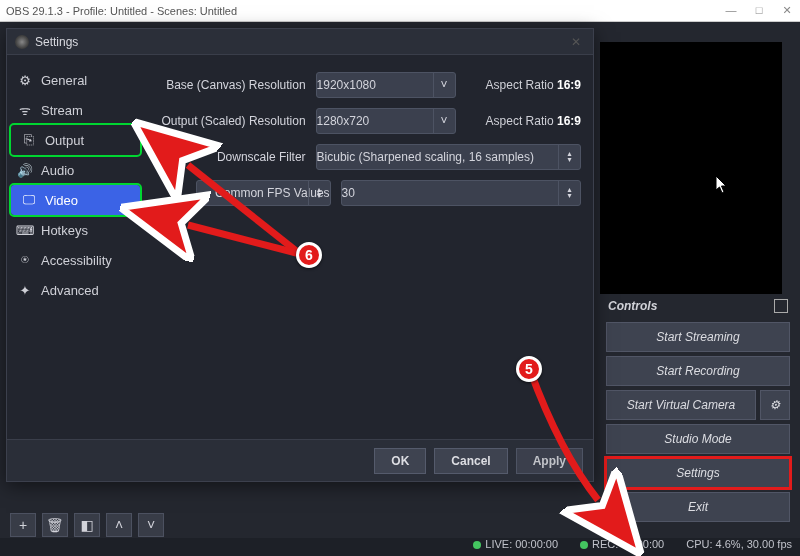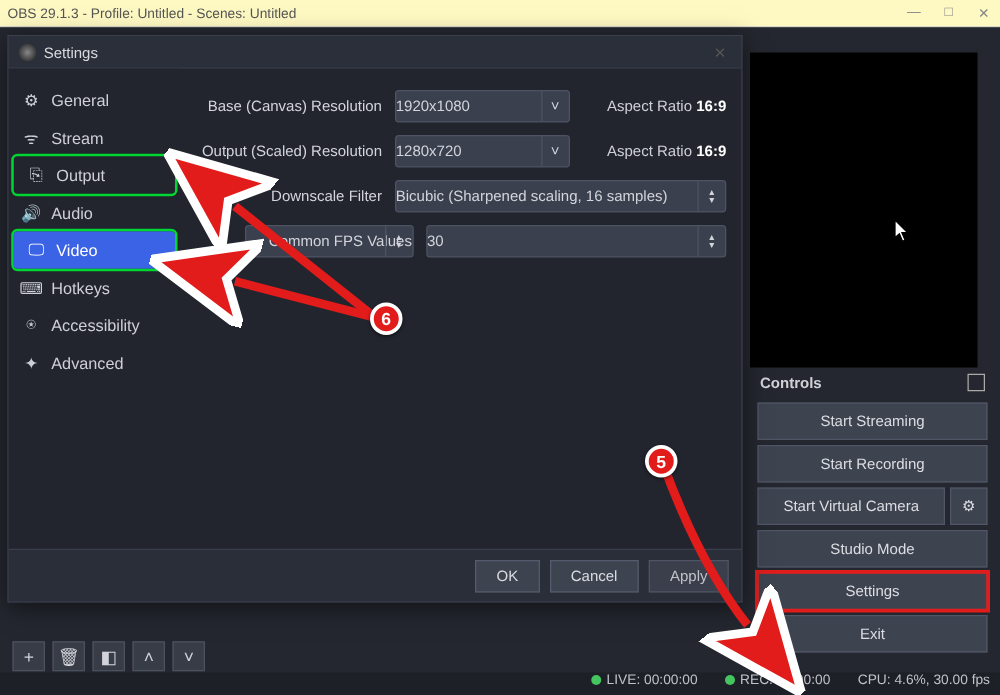--- a/index.html
+++ b/index.html
@@ -1,32 +1,32 @@
 <!DOCTYPE html>
 <html><head>
 <meta charset="utf-8">
 <style>
 * { margin: 0; padding: 0; box-sizing: border-box; font-family: -apple-system, "Segoe UI", Arial, sans-serif; }
 body { width: 800px; height: 556px; background: #1f2229; color: #d9dae0; font-size: 12px; overflow: hidden; position: relative; }
 
 
-.titlebar { height: 22px; background: #fef9c3; display: flex; align-items: center; padding: 0 6px; color: #555; font-size: 11px; border-bottom: 1px solid #ccc; }
+.titlebar { height: 22px; background: #ffffff; display: flex; align-items: center; padding: 0 6px; color: #555; font-size: 11px; border-bottom: 1px solid #ccc; }
 .titlebar .title { flex: 1; }
 .titlebar .winbtns { display: flex; gap: 14px; color: #888; }
 .titlebar .winbtns span { width: 14px; text-align: center; }
 
 
 .main { position: relative; height: 534px; background: #24272f; }
 
 
 .preview { position: absolute; top: 0; left: 0; right: 0; height: 300px; background: #24272f; }
 .preview .canvas { position: absolute; right: 18px; left: 600px; top: 20px; bottom: 12px; background: #000; }
 
 
-.controls { position: absolute; right: 4px; bottom: 30px; width: 196px; background: #24272f; }
+.controls { position: absolute; right: 4px; bottom: 30px; width: 196px; background: #24272f; font-style: italic; }
 .ctrls-head { display: flex; align-items: center; height: 24px; padding: 0 8px; color: #d1d2d8; font-weight: 600; font-size: 12px; }
 .ctrls-head .sp { flex: 1; }
 .ctrls-head .dock { width: 14px; height: 14px; border: 1px solid #aaa; }
 .ctrl-btn { display: flex; align-items: center; justify-content: center; height: 30px; margin: 4px 6px; background: #3e4350; border: 1px solid #515666; color: #dcdde2; font-size: 12px; }
 .ctrl-row { display: flex; gap: 4px; margin: 4px 6px; }
 .ctrl-row .ctrl-btn { flex: 1; margin: 0; }
 .ctrl-row .gear { width: 30px; flex: none; }
 .ctrl-btn.hl-red { outline: 3px solid #e21b1b; outline-offset: -1px; }
 
 
@@ -38,21 +38,21 @@
 .status .dot { display: inline-block; width: 8px; height: 8px; border-radius: 50%; background: #44c560; margin-right: 4px; vertical-align: middle; }
 
 
 .dialog { position: absolute; left: 6px; top: 6px; width: 588px; height: 454px; background: #2b2f39; border: 1px solid #3c404d; box-shadow: 0 4px 18px rgba(0,0,0,.5); display: flex; flex-direction: column; }
 .dlg-title { height: 26px; display: flex; align-items: center; padding: 0 8px; background: #2b2f39; border-bottom: 1px solid #3a3e4a; }
 .dlg-title .obs-icon { width: 14px; height: 14px; border-radius: 50%; background: radial-gradient(circle at 50% 50%, #888 0%, #444 60%, #222 100%); margin-right: 6px; display:inline-block; }
 .dlg-title .t { flex: 1; font-size: 12px; }
 .dlg-title .x { width: 18px; text-align: center; color: #333; background: #fff0; }
 .dlg-title .x::before { content: "✕"; color: #555; }
 .dlg-body { flex: 1; display: flex; background: #22252e; }
-.dlg-foot { height: 42px; display: flex; align-items: center; justify-content: flex-end; gap: 8px; padding: 0 10px; border-top: 1px solid #3a3e4a; background: #2a2e38; }
+.dlg-foot { height: 42px; display: flex; align-items: center; justify-content: flex-end; gap: 8px; padding: 0 10px; border-top: 1px solid #3a3e4a; background: #2a2e38; font-weight: bold; }
 .dlg-foot .btn { height: 26px; background: #3e4350; border: 1px solid #555b6c; color: #dcdde2; padding: 0 16px; display: flex; align-items: center; font-size: 12px; }
 
 
 .side { width: 152px; background: #22252e; padding-top: 10px; }
 .side .item { display: flex; align-items: center; gap: 8px; height: 30px; padding: 0 10px; color: #cfd0d7; font-size: 13px; position: relative; }
 .side .item .ic { width: 16px; display: inline-flex; justify-content: center; }
 .side .item.active { background: #3b63e6; color: #fff; border-radius: 3px; margin: 0 4px; }
 .side .item.hl-green { outline: 2px solid #00d631; outline-offset: 0; border-radius: 3px; margin: 0 4px; }
 
 

